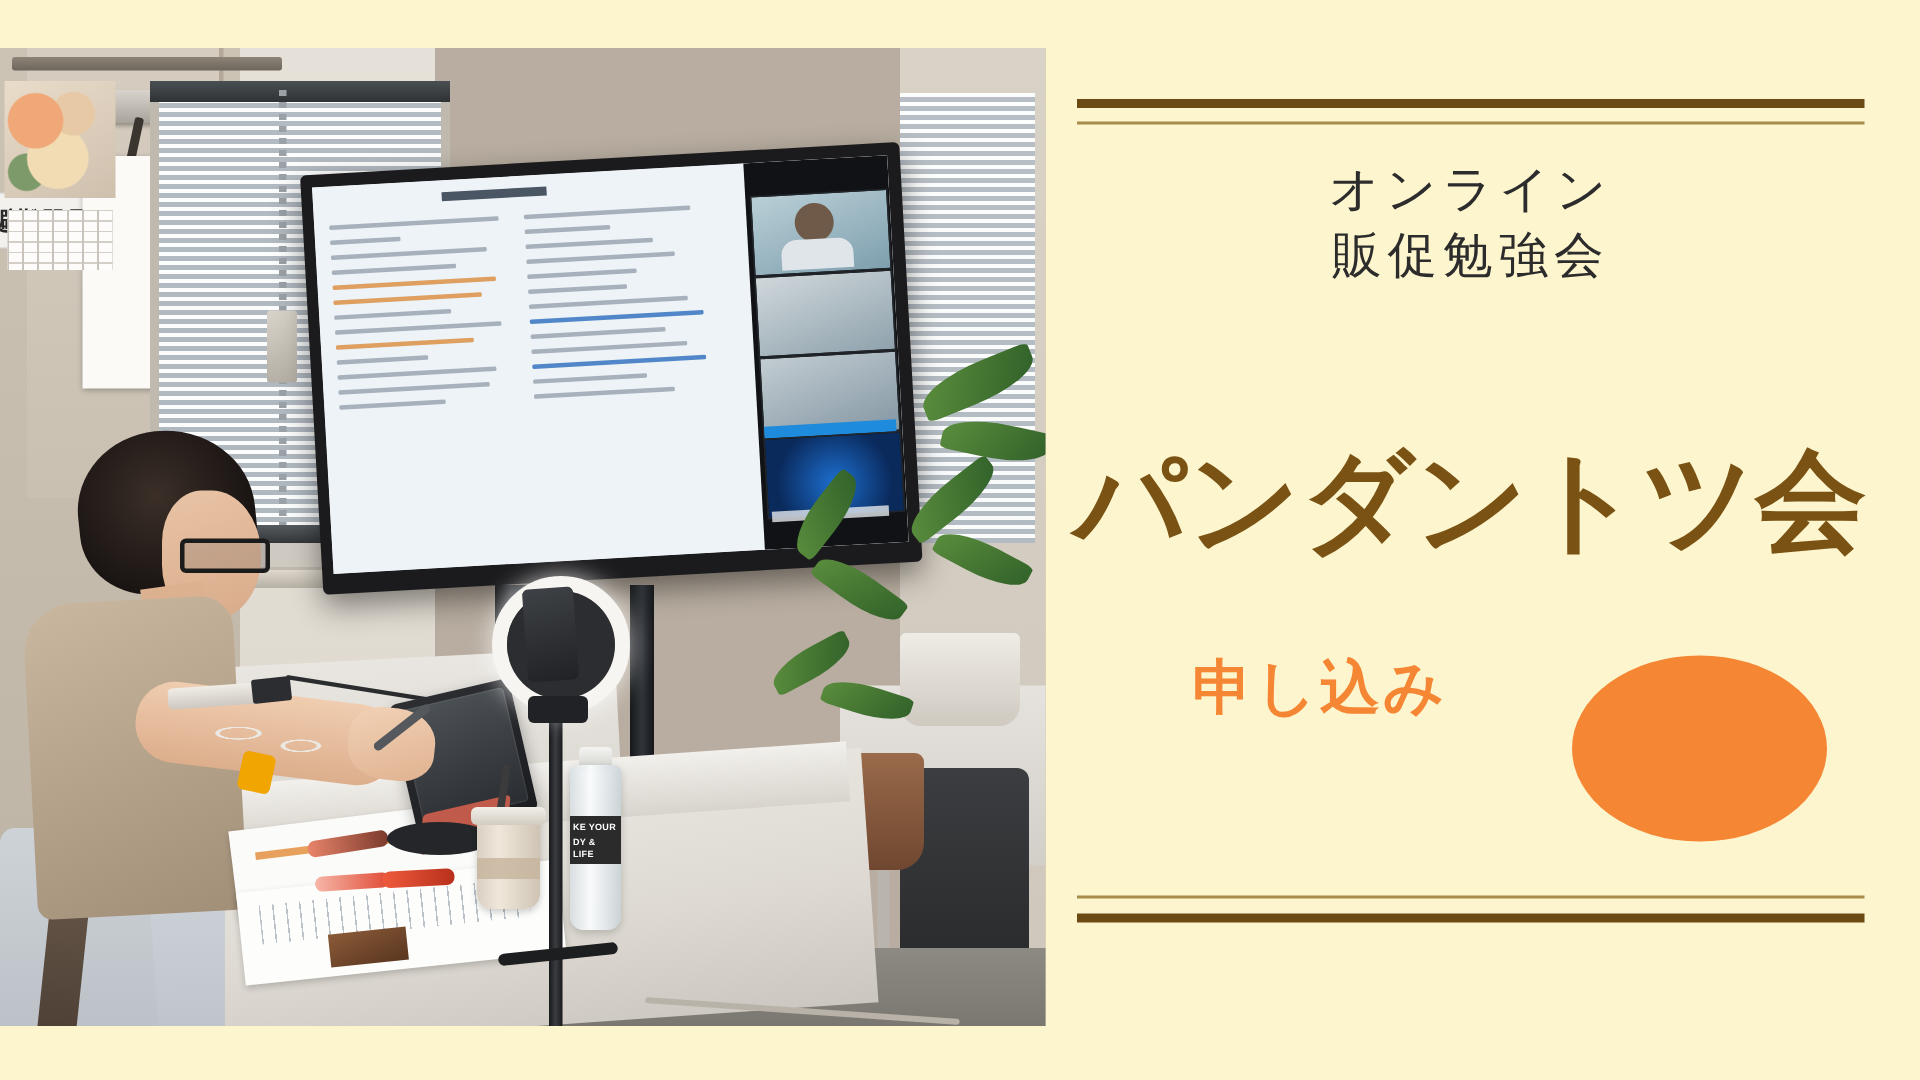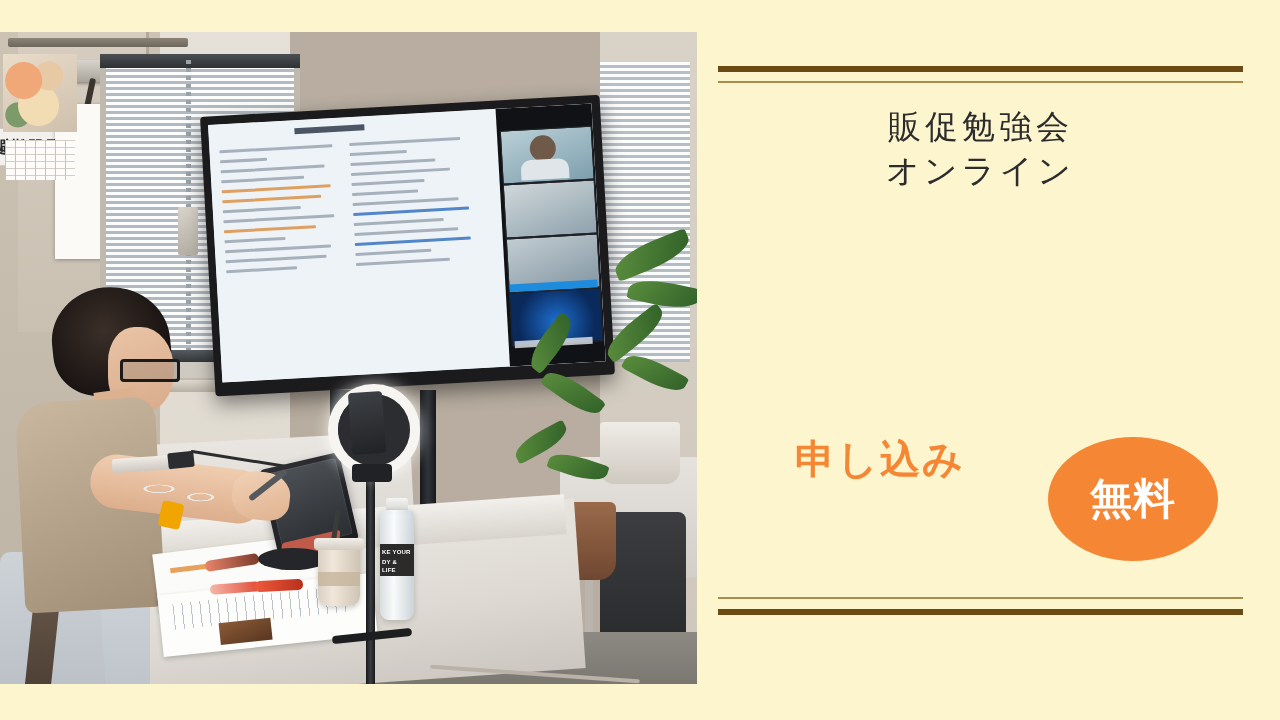--- a/index.html
+++ b/index.html
@@ -456,29 +456,29 @@
     <div class="ph ring-phone"></div>
     <div class="ph ring-clamp"></div>
 
     <div class="ph floor-cord"></div>
   </div>
 
   <div class="rule thick" id="rule-top-thick"></div>
   <div class="rule thin" id="rule-top-thin"></div>
 
   <div id="subheading">
+    <span class="ln">オンライン</span>
     <span class="ln">販促勉強会</span>
-    <span class="ln">オンライン</span>
   </div>
 
+  <div id="main-title">パンダントツ会</div>
 
   <div id="cta-block">
     <span class="ln">申し込み</span>
   </div>
 
   <div id="free-badge">
-    <span class="bl">無料</span>
   </div>
 
   <div class="rule thin" id="rule-bot-thin"></div>
   <div class="rule thick" id="rule-bot-thick"></div>
 
 </div>
 
 </body></html>

